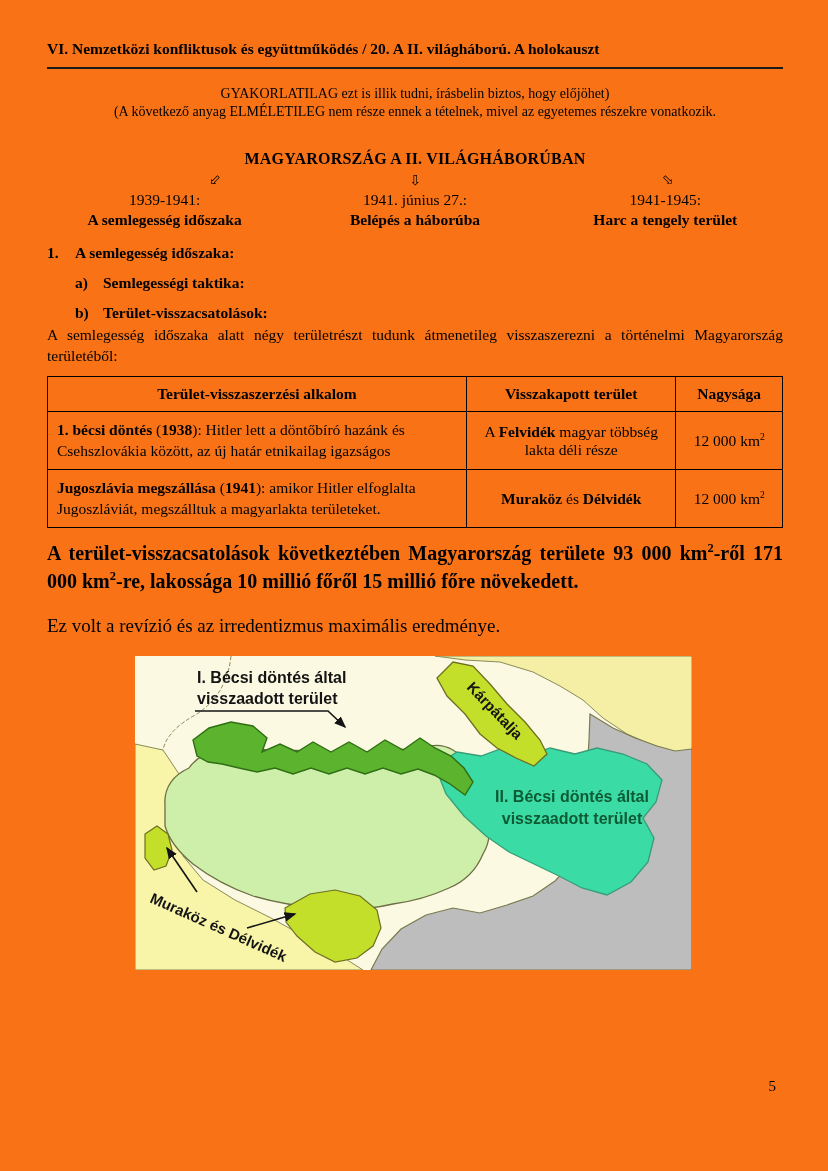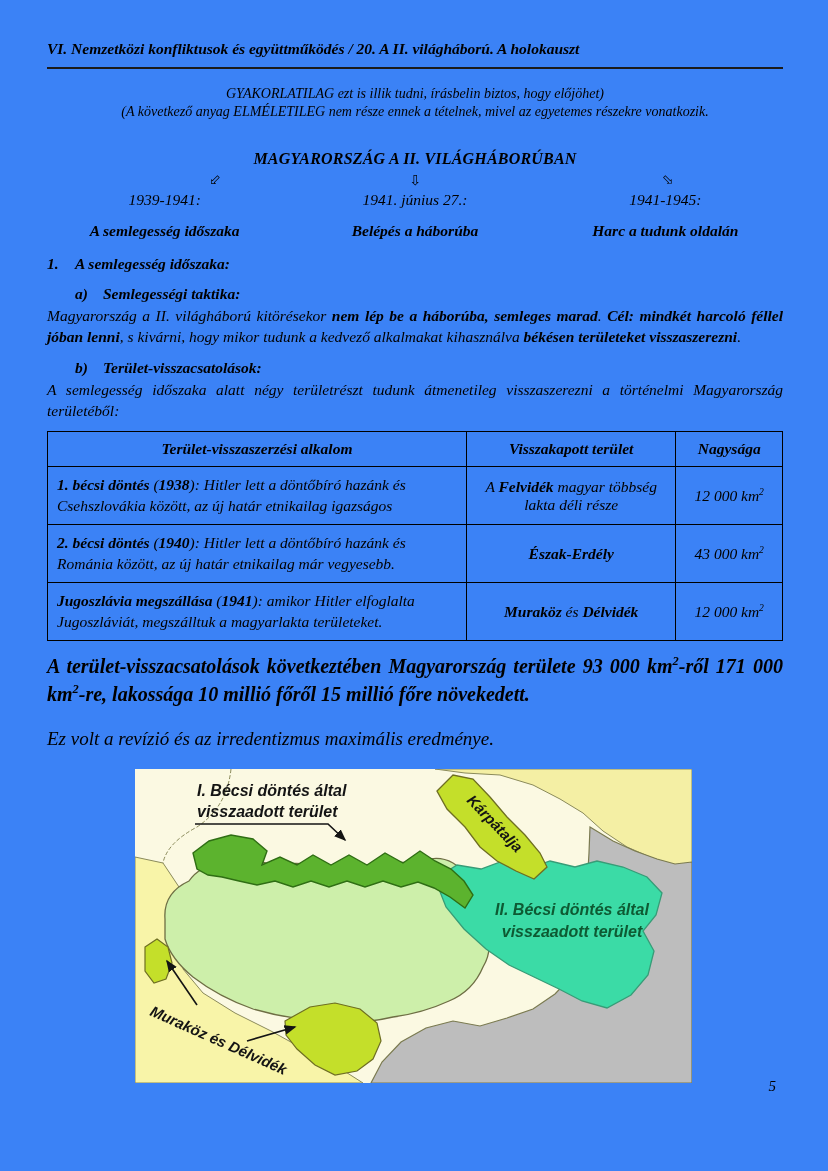--- a/index.html
+++ b/index.html
@@ -1,36 +1,36 @@
 <!DOCTYPE html>
 <html lang="hu"><head>
 <meta charset="utf-8">
 <style>
   html,body{margin:0;padding:0;background:#e8e8e8;}
   .page{
-    position:relative;width:828px;height:1171px;margin:0 auto;background:#3b82f6;
-    font-family:"Liberation Serif", serif;color:#000;overflow:hidden;font-style:italic;
+    position:relative;width:828px;height:1171px;margin:0 auto;background:#f97316;
+    font-family:"Liberation Serif", serif;color:#000;overflow:hidden;
   }
   .content{padding:40px 45px 0 47px;}
   
   .doc-header{font-size:15.5px;font-weight:bold;padding-bottom:9px;border-bottom:2px solid #1b1b1b;}
   
   .note{margin-top:16px;font-size:14px;text-align:center;line-height:1.32;}
   
   .main-title{margin-top:28px;font-size:16px;font-weight:bold;text-align:center;letter-spacing:.2px;}
   
   .arrow-row{display:flex;margin-top:3px;}
   .arrow-row .cell{flex:1;text-align:center;}
   .arrow{display:inline-block;font-family:"DejaVu Sans", sans-serif;font-size:14px;line-height:1;}
   .arrow.dl{transform:translateX(45px) rotate(45deg);}
   .arrow.dr{transform:translateX(8px) rotate(-45deg);}
   .timeline-row{display:flex;margin-top:2px;gap:15px;}
   .timeline-row .col{flex:1;text-align:center;}
   .tl-period{font-size:15.5px;}
-  .tl-label{font-size:15.5px;font-weight:bold;margin-top:13px;}
+  .tl-label{font-size:15.5px;font-weight:bold;margin-top:2px;}
   
   .h-num{display:flex;margin-top:15px;font-size:15.5px;font-weight:bold;}
   .h-num .num{width:28px;}
   .h-sub{display:flex;margin-top:12px;margin-left:28px;font-size:15.5px;font-weight:bold;}
   .h-sub .num{width:28px;}
   p.body{margin:2px 0 0 0;font-size:15.5px;line-height:1.36;text-align:justify;}
   sup{font-size:.62em;line-height:0;}
   
   table.rec{width:100%;border-collapse:collapse;margin-top:10px;}
   table.rec th,table.rec td{border:1.6px solid #000;font-size:15.5px;padding:5px 9px;}
@@ -73,34 +73,33 @@
       <div class="col">
         <div class="tl-period">1939-1941:</div>
         <div class="tl-label">A semlegesség időszaka</div>
       </div>
       <div class="col">
         <div class="tl-period">1941. június 27.:</div>
         <div class="tl-label">Belépés a háborúba</div>
       </div>
       <div class="col">
         <div class="tl-period">1941-1945:</div>
-        <div class="tl-label">Harc a tudunk oldalán</div>
+        <div class="tl-label">Harc a tengely terület</div>
       </div>
     </div>
 
     <div class="h-num">
       <span class="num">1.</span>
       <span>A semlegesség időszaka:</span>
     </div>
 
     <div class="h-sub">
       <span class="num">a)</span>
       <span>Semlegességi taktika:</span>
     </div>
-    <p class="body">Magyarország a II. világháború kitörésekor <b>nem lép be a háborúba, semleges marad</b>. <b>Cél: mindkét harcoló féllel jóban lenni</b>, s kivárni, hogy mikor tudunk a kedvező alkalmakat kihasználva <b>békésen területeket visszaszerezni</b>.</p>
 
     <div class="h-sub">
       <span class="num">b)</span>
       <span>Terület-visszacsatolások:</span>
     </div>
     <p class="body">A semlegesség időszaka alatt négy területrészt tudunk átmenetileg visszaszerezni a történelmi Magyarország területéből:</p>
 
     <table class="rec">
       <colgroup>
           <col style="width:57%">
@@ -112,25 +111,20 @@
           <th>Terület-visszaszerzési alkalom</th>
           <th>Visszakapott terület</th>
           <th>Nagysága</th>
         </tr>
       </thead>
       <tbody>
         <tr class="r">
           <td class="l"><b>1. bécsi döntés</b> (<b>1938</b>): Hitler lett a döntőbíró hazánk és Csehszlovákia között, az új határ etnikailag igazságos</td>
           <td class="c">A <b>Felvidék</b> magyar többség lakta déli része</td>
           <td class="c">12 000 km<sup>2</sup></td>
-        </tr>
-        <tr class="r">
-          <td class="l"><b>2. bécsi döntés</b> (<b>1940</b>): Hitler lett a döntőbíró hazánk és Románia között, az új határ etnikailag már vegyesebb.</td>
-          <td class="c"><b>Észak-Erdély</b></td>
-          <td class="c">43 000 km<sup>2</sup></td>
         </tr>
         <tr class="r">
           <td class="l"><b>Jugoszlávia megszállása</b> (<b>1941</b>): amikor Hitler elfoglalta Jugoszláviát, megszálltuk a magyarlakta területeket.</td>
           <td class="c"><b>Muraköz</b> és <b>Délvidék</b></td>
           <td class="c">12 000 km<sup>2</sup></td>
         </tr>
       </tbody>
     </table>
 
     <p class="summary"><b>A terület-visszacsatolások következtében Magyarország területe 93 000 km</b><b><sup>2</sup></b><b>-ről 171 000 km</b><b><sup>2</sup></b><b>-re, lakossága 10 millió főről 15 millió főre növekedett.</b></p>

